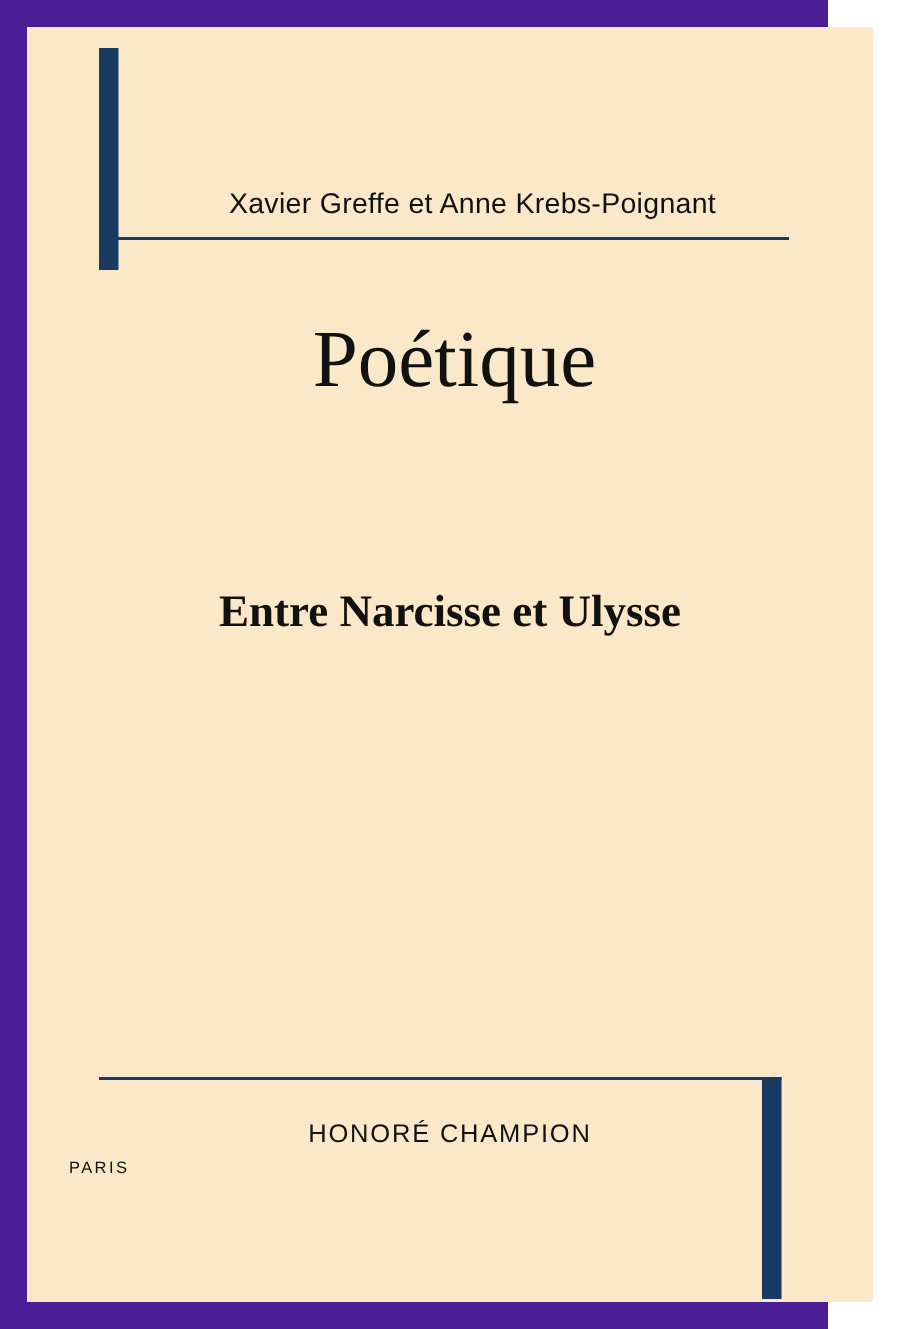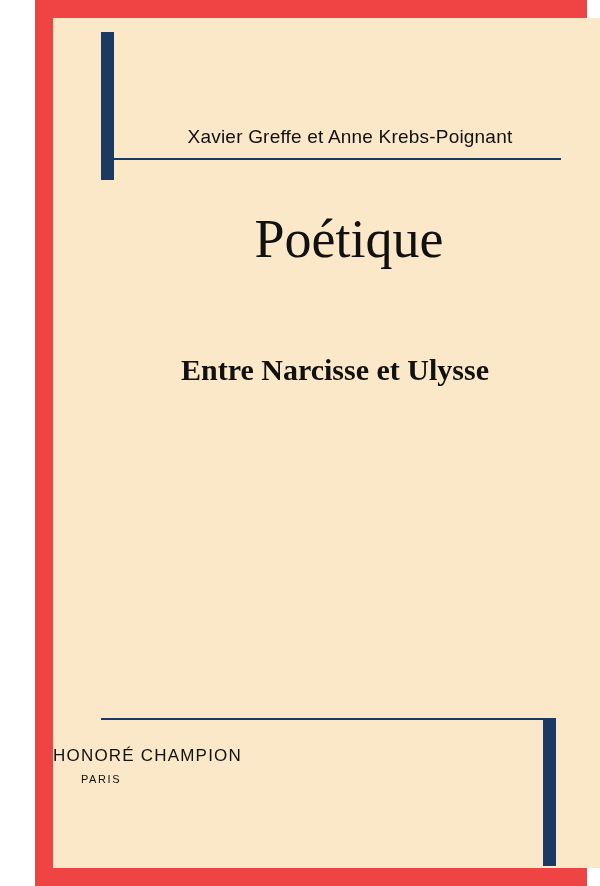--- a/index.html
+++ b/index.html
@@ -11,23 +11,22 @@
     width: 600px;
     height: 886px;
     overflow: hidden;
     font-family: "Liberation Sans", sans-serif;
   }
 
   .cover {
     position: relative;
     width: 552px;
     height: 886px;
-    background: #ef4444;
+    background: #4c1d95;
     box-sizing: border-box;
-    margin-left: 35px;
   }
 
   
   .page {
     position: absolute;
     left: 18px;
     top: 18px;
     width: 564px;
     height: 850px;
     background: #fbe8c8;
@@ -79,36 +78,36 @@
     font-family: "Liberation Sans", sans-serif;
     font-size: 19px;
     color: #111111;
     letter-spacing: 0.2px;
     padding-left: 30px;
     box-sizing: border-box;
   }
 
   .title {
     position: absolute;
-    left: 14px;
+    left: 3px;
     top: 190px;
     width: 564px;
     text-align: center;
     font-family: "Liberation Serif", serif;
     font-size: 54px;
     line-height: 1.15;
     color: #111111;
     font-weight: normal;
   }
   .title-line { display: block; }
 
   .subtitle {
     position: absolute;
     left: 0;
-    top: 335px;
+    top: 373px;
     width: 564px;
     text-align: center;
     font-family: "Liberation Serif", serif;
     font-size: 30px;
     color: #111111;
     font-weight: bold;
   }
 
   
   .logo {
@@ -117,20 +116,21 @@
     top: 575px;
     width: 100px;
     height: 90px;
   }
 
   .publisher {
     position: absolute;
     left: 0;
     top: 728px;
     width: 564px;
+    text-align: center;
     font-family: "Liberation Sans", sans-serif;
     font-size: 17px;
     letter-spacing: 1.2px;
     color: #111111;
   }
   .city {
     position: absolute;
     left: 0;
     top: 755px;
     width: 564px;

